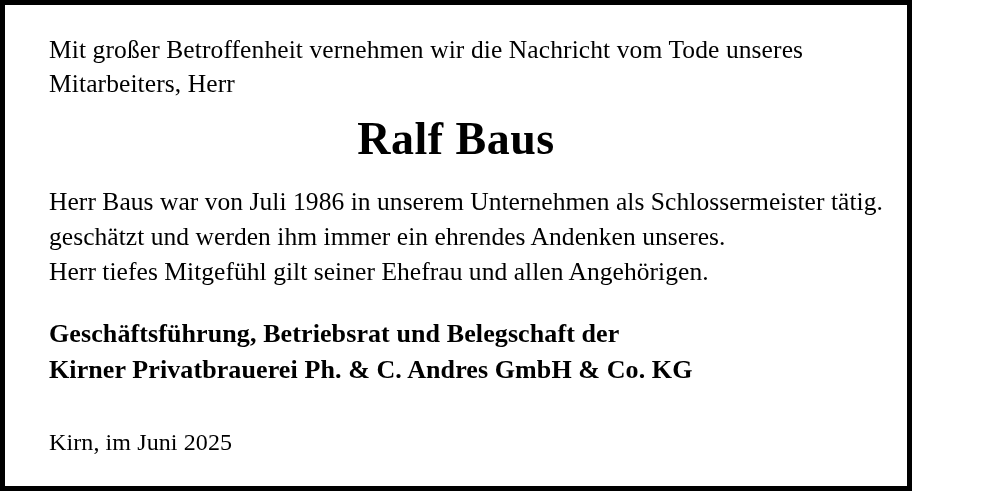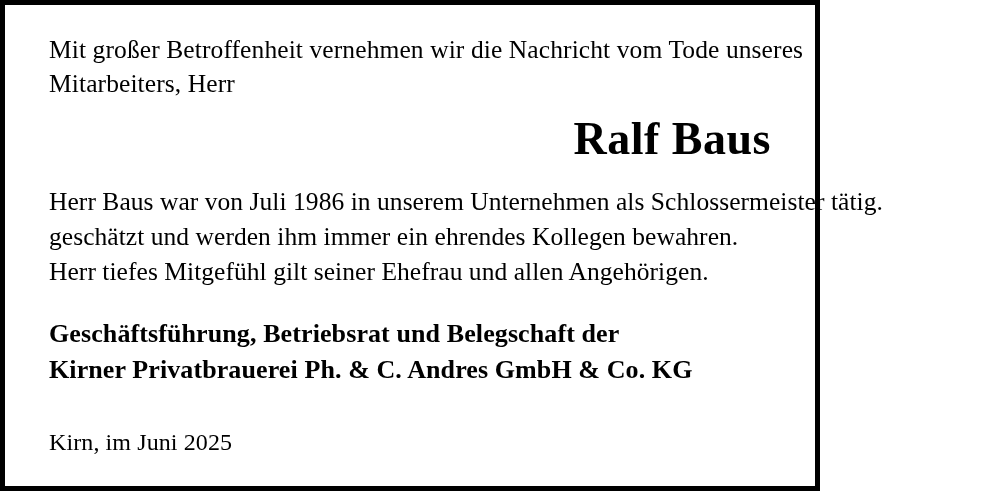--- a/index.html
+++ b/index.html
@@ -9,36 +9,36 @@
   body {
     width: 1000px;
     height: 491px;
     background: #ffffff;
     font-family: "Liberation Serif", serif;
     color: #000000;
     overflow: hidden;
   }
   .notice {
     box-sizing: border-box;
-    width: 820px;
+    width: 912px;
     height: 491px;
     border: 5px solid #000000;
     background: #ffffff;
     padding: 28px 44px 20px 44px;
   }
   .intro {
     font-size: 25.5px;
     line-height: 1.32;
     letter-spacing: 0.1px;
   }
   .intro div {
     white-space: nowrap;
   }
   .name {
-    text-align: right;
+    text-align: center;
     font-size: 46px;
     font-weight: bold;
     letter-spacing: 0.5px;
     margin-top: 12px;
   }
   .body-text {
     font-size: 25.5px;
     line-height: 1.37;
     letter-spacing: 0.05px;
     margin-top: 20px;
@@ -69,21 +69,21 @@
 
   <div class="intro">
     <div>Mit großer Betroffenheit vernehmen wir die Nachricht vom Tode unseres</div>
     <div>Mitarbeiters, Herr</div>
   </div>
 
   <div class="name">Ralf Baus</div>
 
   <div class="body-text">
     <div>Herr Baus war von Juli 1986 in unserem Unternehmen als Schlossermeister tätig.</div>
-    <div>geschätzt und werden ihm immer ein ehrendes Kollegen bewahren.</div>
+    <div>geschätzt und werden ihm immer ein ehrendes Andenken unseres.</div>
     <div>Herr tiefes Mitgefühl gilt seiner Ehefrau und allen Angehörigen.</div>
   </div>
 
   <div class="signature">
     <div>Geschäftsführung, Betriebsrat und Belegschaft der</div>
     <div>Kirner Privatbrauerei Ph. &amp; C. Andres GmbH &amp; Co. KG</div>
   </div>
 
   <div class="place-date">Kirn, im Juni 2025</div>
 

